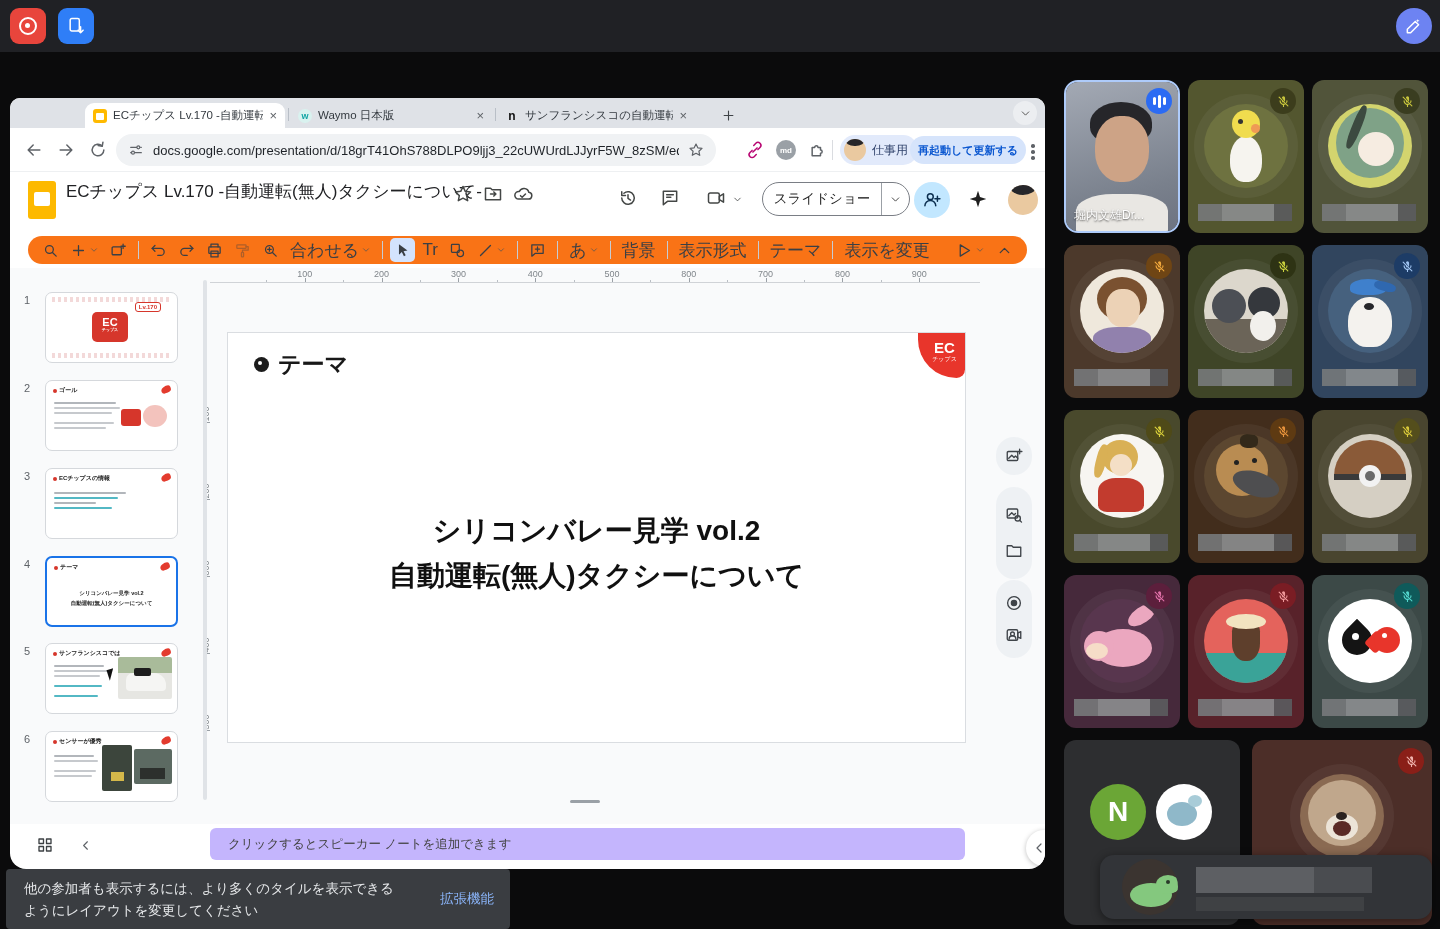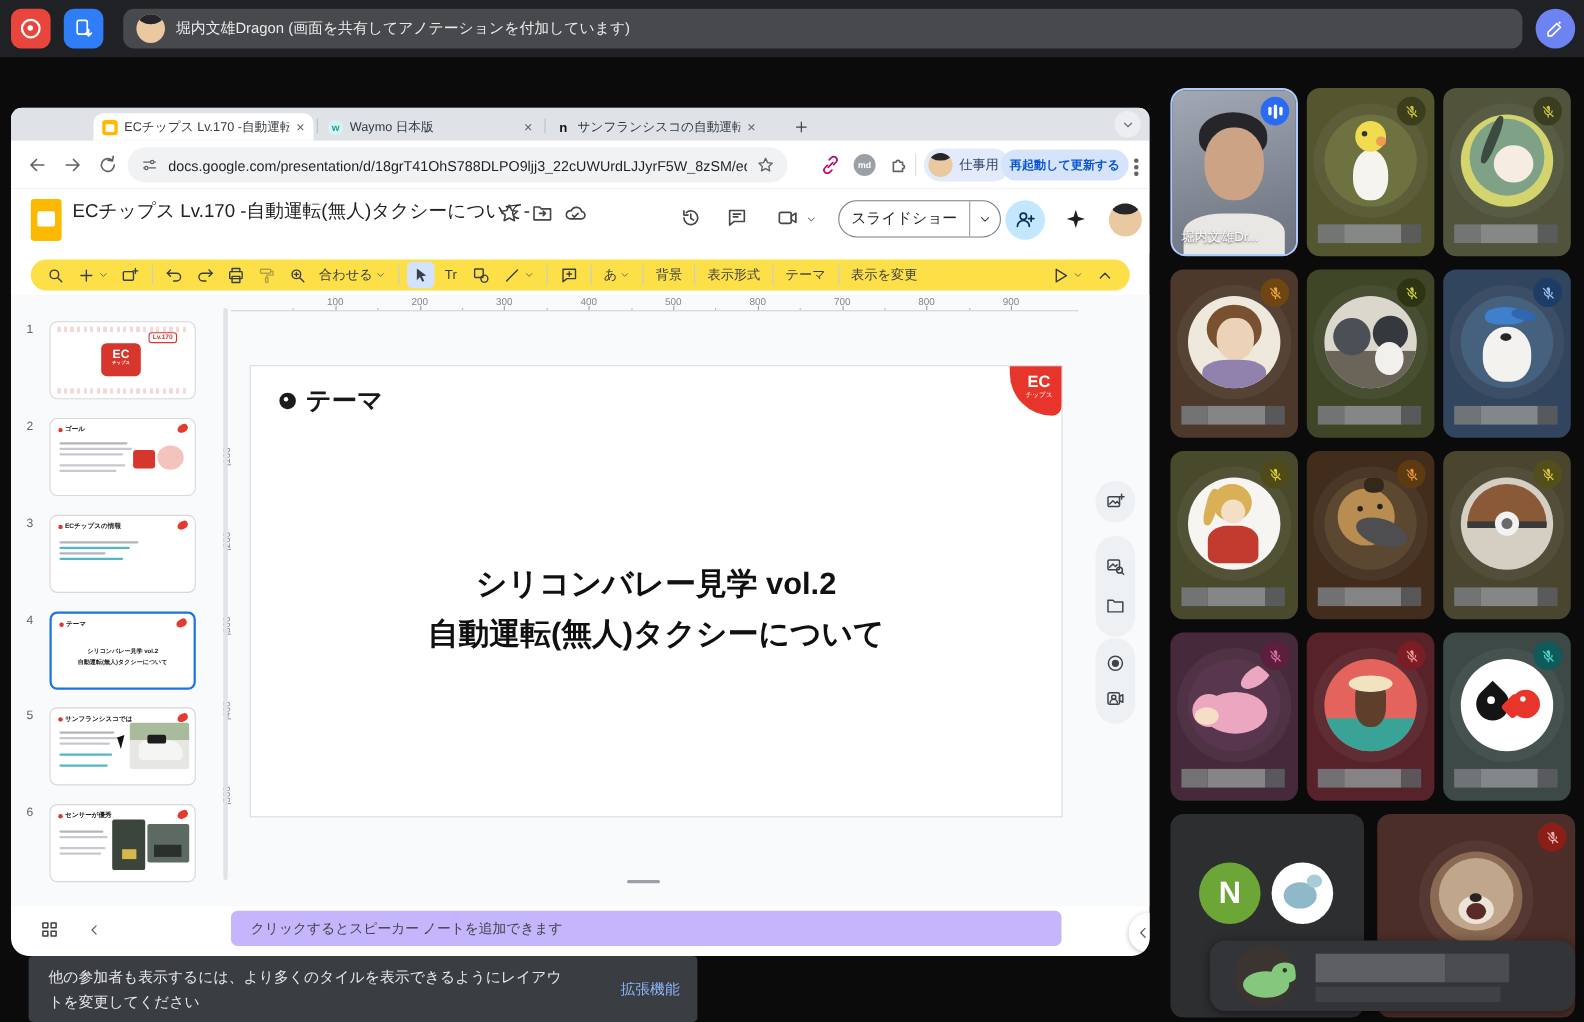--- a/index.html
+++ b/index.html
@@ -59,21 +59,21 @@
   #menubar{position:absolute;left:56px;top:33px;display:flex;gap:17px;font-size:13.5px;color:#202124}
   #ssbtn{position:absolute;left:752px;top:10px;height:34px;width:148px;border:1px solid #7a7e85;border-radius:17px;display:flex;align-items:center;font-size:13.5px;color:#1f1f1f;background:#fff}
   #ssbtn .sslabel{flex:1;text-align:center}
   .ssdiv{width:1px;height:32px;background:#9ba0a6}
   .ssdd{width:27px;display:flex;align-items:center;justify-content:center}
   .ssdd .ic{width:13px;height:13px;color:#444}
   #sharebtn{position:absolute;left:904px;top:10px;width:36px;height:36px;border-radius:50%;background:#c2e7ff;color:#0b2e4f;display:flex;align-items:center;justify-content:center}
   #sharebtn .ic{width:20px;height:20px}
   #savatar{position:absolute;left:998px;top:13px;width:30px;height:30px}
 
-  #toolbar{position:absolute;left:18px;top:138px;width:999px;height:28px;background:#fde047;border-radius:14px;display:flex;align-items:center;gap:3px;padding:0 10px;font-size:12px;color:#3a3f45}
+  #toolbar{position:absolute;left:18px;top:138px;width:999px;height:28px;background:#f97316;border-radius:14px;display:flex;align-items:center;gap:3px;padding:0 10px;font-size:17px;color:#3a3f45}
   .titem{height:24px;min-width:24px;border-radius:5px;display:flex;align-items:center;justify-content:center;gap:2px;padding:0 4px;white-space:nowrap}
   .titem .ic{width:17px;height:17px}
   .titem .dd{width:10px;height:10px;color:#555}
   .titem.active{background:#d3e3fd}
   .titem.disabled{opacity:.38}
   .tsep{width:1px;height:18px;background:#c6ccd4;margin:0 4px;flex:0 0 auto}
   .tspacer{flex:1}
 
   #canvas{position:absolute;left:0;top:170px;width:1035px;height:556px;background:#f9fafb}
   #rulerH{position:absolute;left:200px;top:0;width:770px;height:15px;border-bottom:1px solid #d0d3d7}
@@ -131,44 +131,40 @@
   .aind i{width:3px;background:#fff;border-radius:2px}
   .avN{position:absolute;border-radius:50%;display:flex;align-items:center;justify-content:center;color:#fff;font-weight:bold;font-size:28px}
   .avT{position:absolute;border-radius:50%;background:#fff;overflow:hidden}
 
   #caption{position:absolute;left:1100px;top:855px;width:332px;height:64px;background:#323438;border-radius:14px;box-shadow:0 2px 10px rgba(0,0,0,.45);z-index:25}
   #capav{position:absolute;left:22px;top:4px;width:56px;height:56px;border-radius:50%;overflow:hidden;background:#3b3430}
   .caprow{position:absolute;left:96px;top:12px;height:26px;display:flex}
   .caprow2{position:absolute;left:96px;top:42px;height:14px;display:flex}
   .caprow i,.caprow2 i{height:100%}
 
-  #toast{position:absolute;left:26px;top:869px;width:608px;height:60px;background:#3a3d41;border-radius:4px;color:#e6e8ea;font-size:13.5px;line-height:1.6;padding:9px 110px 9px 18px;z-index:30}
+  #toast{position:absolute;left:6px;top:869px;width:504px;height:60px;background:#3a3d41;border-radius:4px;color:#e6e8ea;font-size:13.5px;line-height:1.6;padding:9px 110px 9px 18px;z-index:30}
   #toastlink{position:absolute;right:16px;top:50%;transform:translateY(-50%);color:#8ab4f8;font-size:13.5px;text-decoration:none;cursor:pointer}
 </style>
 </head>
 <body>
 
 <div id="stage">
 
   <div id="topbar">
     <div id="recbtn">
         <i></i>
       </div>
     <div id="scastbtn">
         <span class="ic" style="width:20px;height:20px">
           <svg viewBox="0 0 24 24" fill="none" stroke="currentColor" stroke-width="1.8" stroke-linecap="round" stroke-linejoin="round" style="width:100%;height:100%;display:block">
             <rect x="5" y="3" width="11" height="15" rx="2"></rect>
             <path d="M17.5 13v7M14.5 17l3 3 3-3"></path>
           </svg>
         </span>
       </div>
-    <div id="banner">
-      <span class="face-avatar"></span>
-      <span>堀内文雄Dragon (画面を共有してアノテーションを付加しています)</span>
-    </div>
     <div id="annbtn">
         <span class="ic" style="width:20px;height:20px">
           <svg viewBox="0 0 24 24" fill="none" stroke="currentColor" stroke-width="1.8" stroke-linecap="round" stroke-linejoin="round" style="width:100%;height:100%;display:block">
             <path d="M13.5 6.5l4 4L8 20H4v-4z"></path>
             <path d="M16.5 3.5l.6 1.6 1.6.6-1.6.6-.6 1.6-.6-1.6-1.6-.6 1.6-.6z" fill="currentColor" stroke="none"></path>
           </svg>
         </span>
       </div>
   </div>
 

